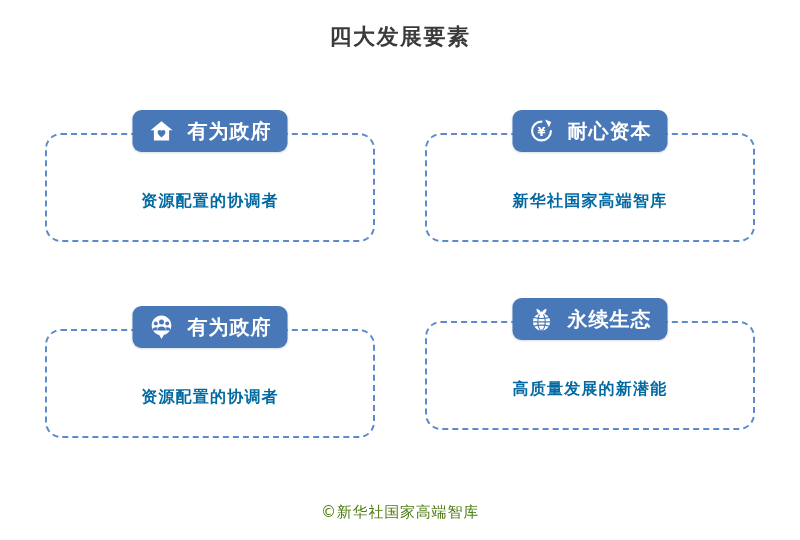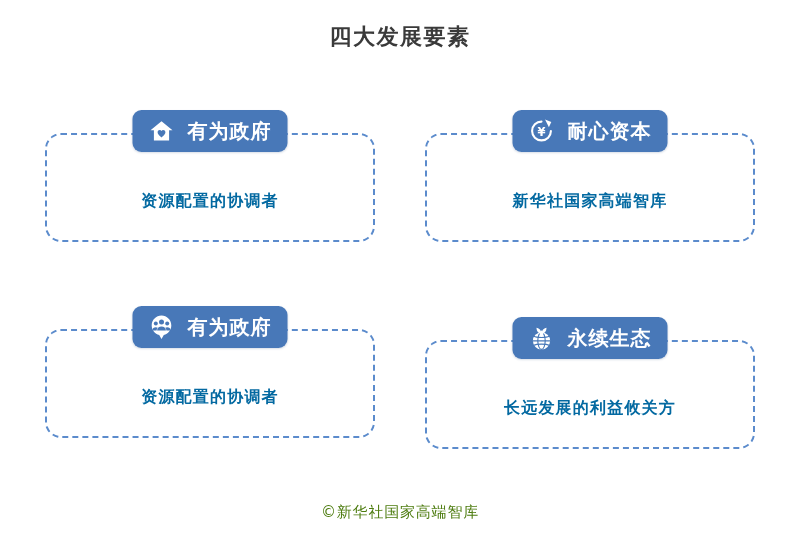--- a/index.html
+++ b/index.html
@@ -43,21 +43,21 @@
     position: absolute;
     width: 330px;
     height: 109px;
     box-sizing: border-box;
     border: 2px dashed #5b8bcc;
     border-radius: 16px;
   }
   .card-1 { left: 0px;   top: 0px; }
   .card-2 { left: 380px; top: 0px; }
   .card-3 { left: 0px;   top: 196px; }
-  .card-4 { left: 380px; top: 207px; }
+  .card-4 { left: 380px; top: 188px; }
 
   .badge {
     position: absolute;
     top: -25px;
     left: 50%;
     transform: translateX(-50%);
     background: #4878b8;
     border-radius: 9px;
     height: 42px;
     padding: 0 16px;
@@ -176,20 +176,20 @@
               <path d="M5.4 11.3 C8.0 12.9 18.0 12.9 20.6 11.3"></path>
               <path d="M5.4 20.3 C8.0 18.7 18.0 18.7 20.6 20.3"></path>
             </g>
             <path d="M13 9.2 C13 5.7 10.8 3.4 8.0 2.8 C8.0 6.3 10.1 8.7 13 9.2 Z" fill="#ffffff"></path>
             <path d="M13 9.2 C13 5.7 15.2 3.4 18.0 2.8 C18.0 6.3 15.9 8.7 13 9.2 Z" fill="#ffffff"></path>
             <line x1="13" y1="9.6" x2="13" y2="6.2" stroke="#ffffff" stroke-width="1.5" stroke-linecap="round"></line>
           </svg>
         </span>
         <span class="badge-label">永续生态</span>
       </div>
-      <div class="card-desc">长远发展的利益攸关方</div>
+      <div class="card-desc">高质量发展的新潜能</div>
     </div>
 
   </div>
 
   <div class="footer">©新华社国家高端智库</div>
 
 </div>
 
 </body></html>

